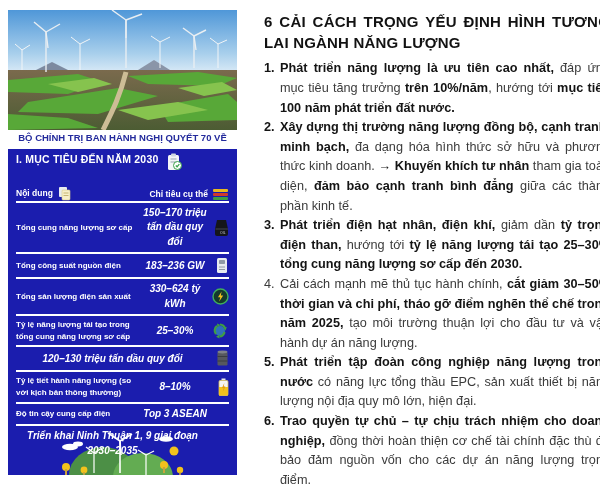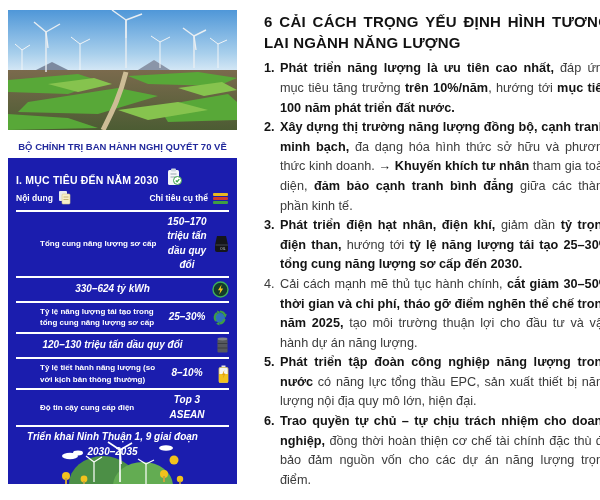--- a/index.html
+++ b/index.html
@@ -2,32 +2,32 @@
 <html style="--panel-blue: #1b1dae; --caption-blue: #232a9c;"><head>
 <meta charset="utf-8">
 <style>
   html,body{margin:0;padding:0;background:#ffffff;}
   .page{position:relative;width:600px;height:500px;background:#fff;overflow:hidden;
         font-family:"Liberation Sans","DejaVu Sans",sans-serif;}
   
   .left-col{position:absolute;left:8px;top:10px;width:229px;}
   .photo{display:block;width:229px;height:120px;}
   .caption{text-align:center;font-weight:bold;font-size:9.5px;line-height:1.45;
-           color:var(--caption-blue,#232a9c);margin:10px 2px 4px 2px;}
+           color:var(--caption-blue,#232a9c);margin:1px 2px 4px 2px;}
   .panel{position:relative;width:213px;height:318px;padding:4px 8px;
          background:var(--panel-blue,#1b1dae);color:#fff;overflow:hidden;}
-  .panel-title-row{display:flex;align-items:flex-end;gap:6px;height:24px;}
+  .panel-title-row{display:flex;align-items:flex-start;gap:6px;height:24px;}
   .panel-title{font-weight:bold;font-size:10.5px;letter-spacing:.2px;}
-  .panel-header{display:flex;align-items:center;height:24px;font-weight:bold;font-size:8.5px;}
+  .panel-header{display:flex;align-items:flex-end;height:24px;font-weight:bold;font-size:8.5px;}
   .panel-header .ph-left{flex:0 0 122px;display:flex;align-items:center;gap:4px;}
   .panel-header .ph-right{flex:1;display:flex;align-items:center;justify-content:flex-end;gap:4px;}
   .t-row{display:flex;align-items:center;border-top:2px solid #ffffff;padding:3px 0;
          position:relative;z-index:2;}
   .t-row:first-child{border-top:2.5px solid #fff;}
-  .t-label{flex:0 0 122px;font-weight:bold;font-size:8px;line-height:1.45;padding-right:3px;margin-left:24px;}
+  .t-label{flex:0 0 122px;font-weight:bold;font-size:8px;line-height:1.45;padding-right:3px;}
   .t-value{flex:1;font-weight:bold;font-size:10px;line-height:1.45;text-align:center;padding:0 2px;font-style:italic;}
   .t-icon{flex:0 0 20px;display:flex;justify-content:flex-end;}
   .hills{position:absolute;left:50%;transform:translateX(-50%);bottom:0;z-index:1;}
   
   .right-col{position:absolute;left:264px;top:12px;width:346px;}
   .main-title{font-size:15px;font-weight:bold;color:#121212;line-height:1.38;
               text-align:justify;margin:0 0 6px 0;letter-spacing:.2px;}
   .reforms{margin:0;padding:0;list-style:none;}
   .reforms li{position:relative;padding-left:16px;font-size:12.7px;line-height:19.6px;
               text-align:justify;color:#3b3b3b;}
@@ -165,20 +165,33 @@
             <div class="t-value">150–170 triệu tấn dầu quy đổi</div>
             <div class="t-icon">
               <svg width="15" height="17" viewBox="0 0 15 17">
                 <path d="M3,1 h9 l2,9 v5 a2,2 0 0 1 -2,2 h-9 a2,2 0 0 1 -2,-2 v-5 z" fill="#15161a"></path>
                 <rect x="1.5" y="9" width="12.5" height="2" fill="#2c2e36"></rect>
                 <text x="8.8" y="14.6" font-size="3.4" fill="#cfd3da" text-anchor="middle" font-family="sans-serif">OIL</text>
               </svg>
             </div>
           </div>
           <div class="t-row">
+            <div class="t-label">Tổng công suất nguồn điện</div>
+            <div class="t-value">183–236 GW</div>
+            <div class="t-icon">
+              <svg width="14" height="17" viewBox="0 0 14 17">
+                <rect x="2" y="1" width="10" height="15" rx="1.5" fill="#e7ebef"></rect>
+                <rect x="4" y="3" width="6" height="4" rx="0.8" fill="#8f9aa6"></rect>
+                <line x1="4" y1="10" x2="10" y2="10" stroke="#8f9aa6" stroke-width="1"></line>
+                <line x1="4" y1="12.5" x2="10" y2="12.5" stroke="#8f9aa6" stroke-width="1"></line>
+              </svg>
+            </div>
+          </div>
+          <div class="t-row">
+            <div class="t-label">Tổng sản lượng điện sản xuất</div>
             <div class="t-value">330–624 tỷ kWh</div>
             <div class="t-icon">
               <svg width="17" height="17" viewBox="0 0 17 17">
                 <circle cx="8.5" cy="8.5" r="7.5" fill="#143a2b" stroke="#3fae5c" stroke-width="1.4"></circle>
                 <polygon points="9.6,3.5 6,9.3 8.3,9.3 7.2,13.5 11.2,7.4 8.8,7.4" fill="#f2c21d"></polygon>
               </svg>
             </div>
           </div>
           <div class="t-row">
             <div class="t-label">Tỷ lệ năng lượng tái tạo trong tổng cung năng lượng sơ cấp</div>

